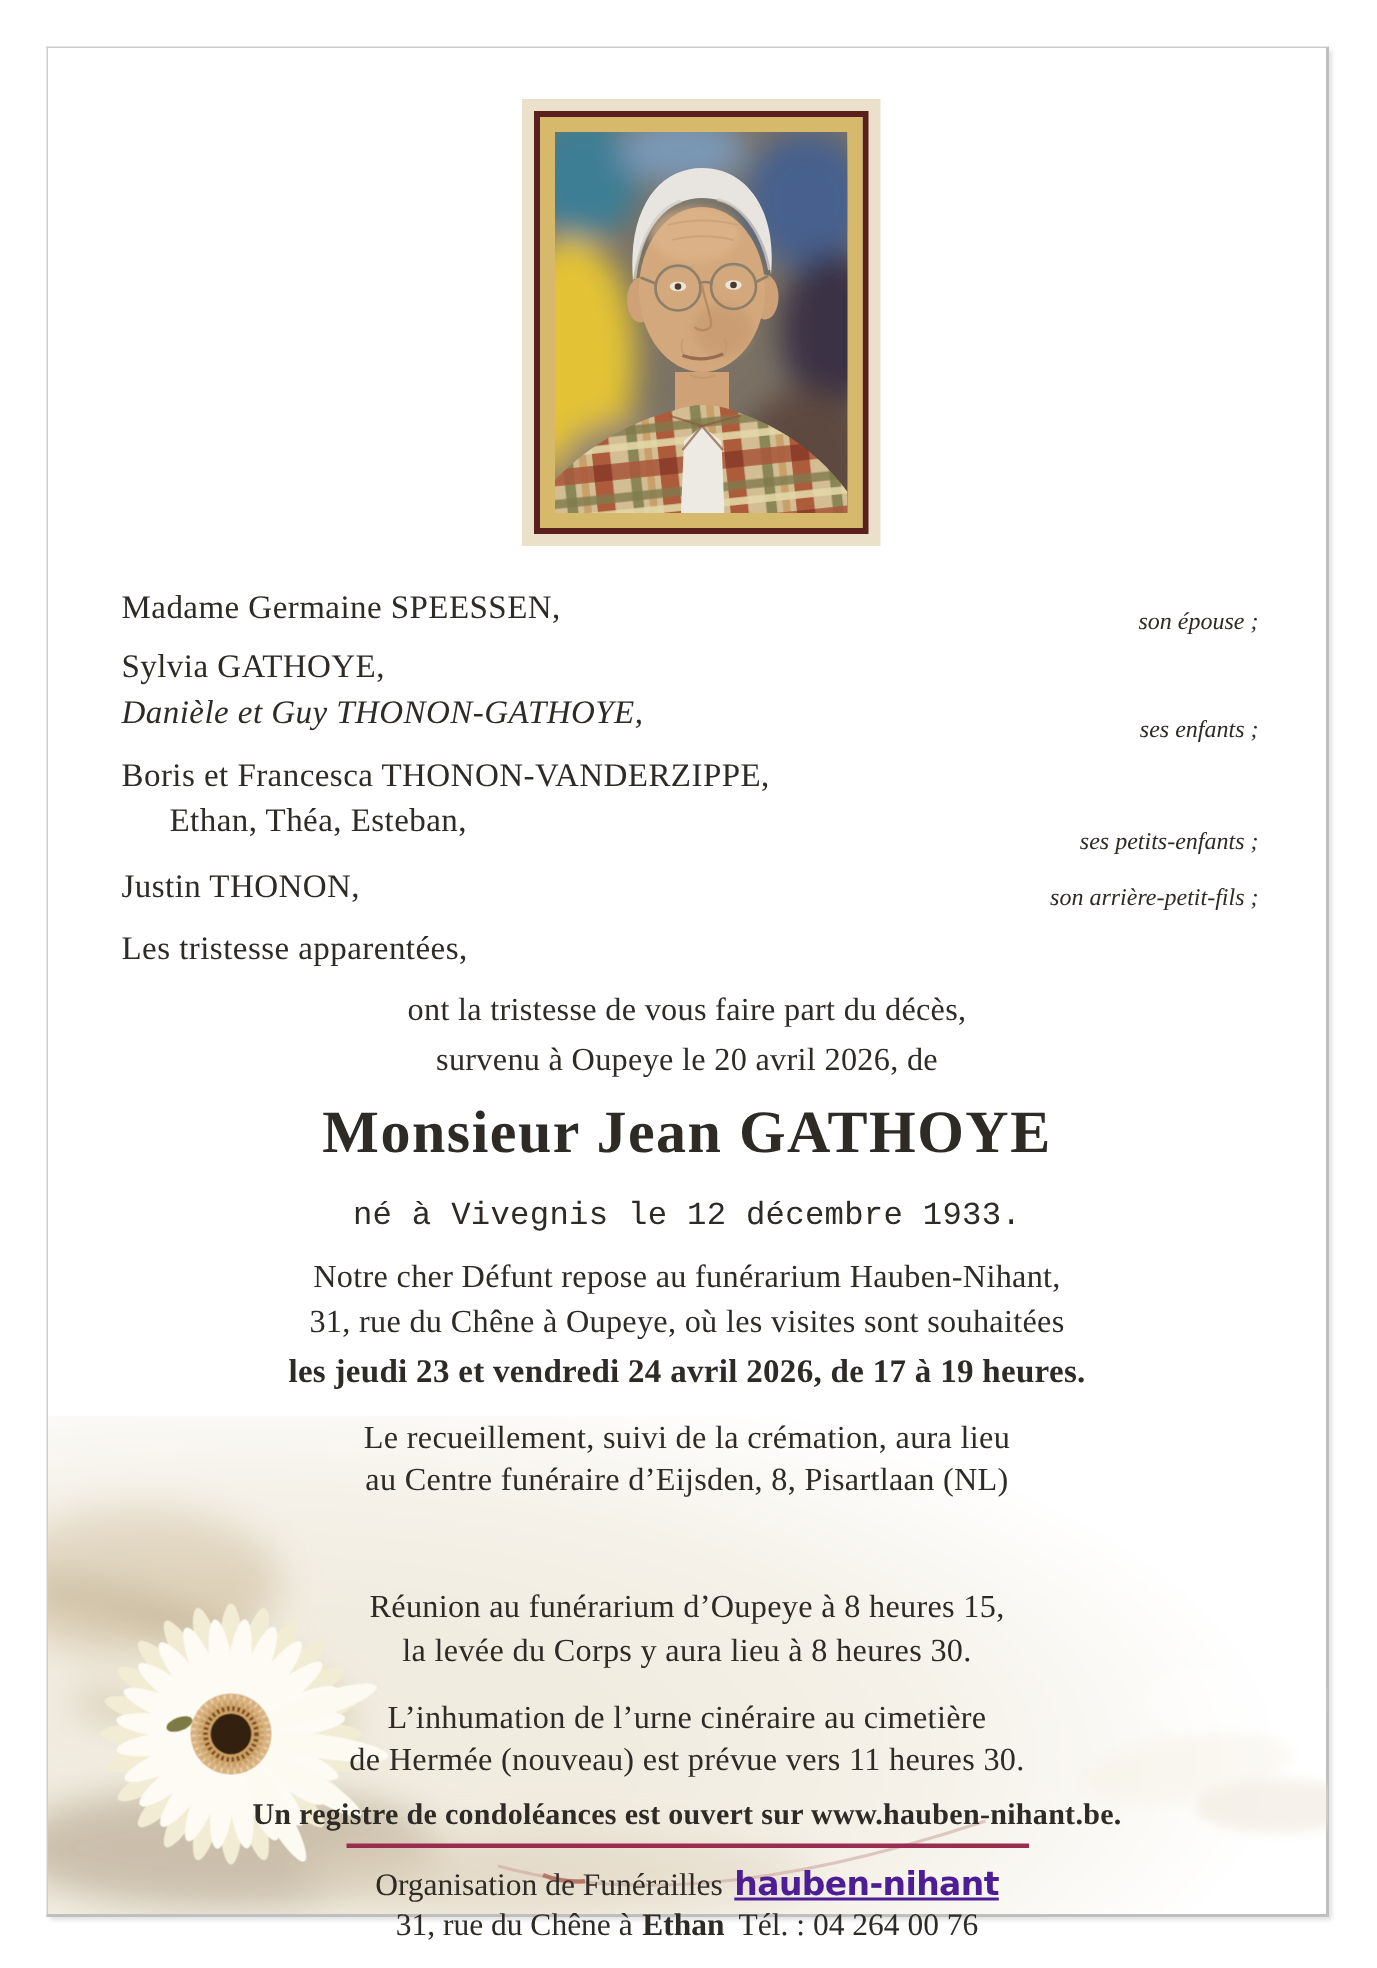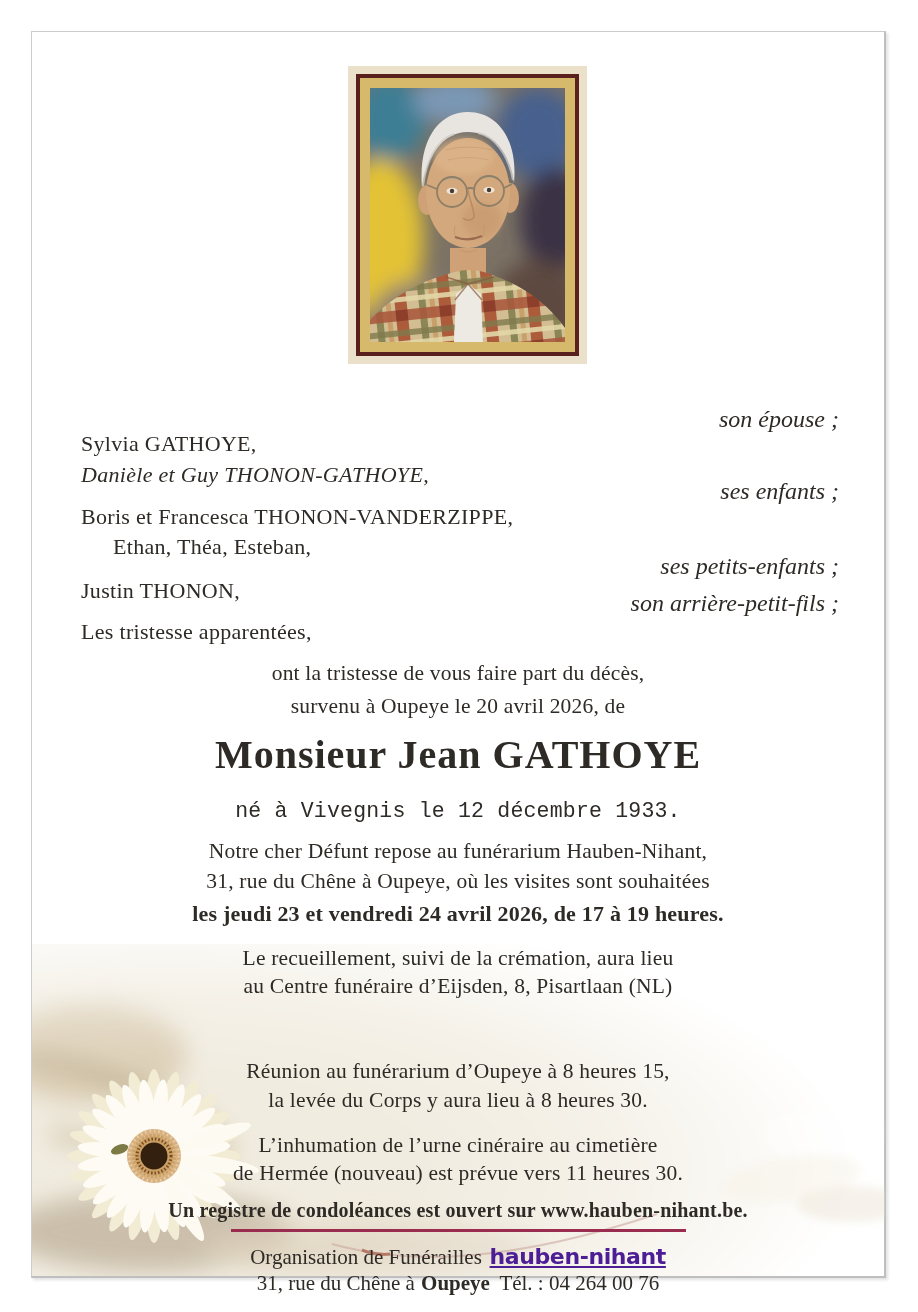--- a/index.html
+++ b/index.html
@@ -7,21 +7,21 @@
        font-family:"Liberation Serif","DejaVu Serif",serif;color:#2e2a26;}
   .page{position:absolute;left:31px;top:31px;width:855px;height:1247px;
         background:#ffffff;border:1px solid #cccccc;border-right:2px solid #bfbfbf;
         border-bottom:2px solid #bfbfbf;box-sizing:border-box;
         box-shadow:2px 2px 3px rgba(0,0,0,0.12);}
   .abs{position:absolute;}
   .ctr{left:0;width:100%;text-align:center;}
   .body-line{font-size:21.5px;letter-spacing:.2px;}
   .bold-line{font-size:22px;font-weight:bold;letter-spacing:.2px;}
   .name-line{font-size:22px;letter-spacing:.3px;white-space:nowrap;}
-  .rel-line{font-size:24px;font-style:italic;text-align:right;right:45px;white-space:nowrap;}
+  .rel-line{font-size:16px;font-style:italic;text-align:right;right:45px;white-space:nowrap;}
   .deceased{font-size:40px;font-weight:bold;letter-spacing:1px;}
   .small-line{font-size:20px;letter-spacing:.2px;}
   .divider{height:3px;}
   .footer-line{font-size:21px;}
   .brand{font-family:"DejaVu Sans",sans-serif;font-weight:bold;font-size:22px;
          letter-spacing:-0.4px;margin-left:.35em;}
   .f-city{font-weight:bold;margin:0 .45em 0 .30em;}
   .photo-frame{left:316px;top:34px;width:239px;height:298px;background:#ebe1ca;
                padding:8px;box-sizing:border-box;}
   .photo-frame-mid{width:100%;height:100%;border:4px solid #5a201d;box-sizing:border-box;}
@@ -214,20 +214,21 @@
             <path d="M85,138 Q83,145 87,151" stroke="#c09570" stroke-width="1.2" fill="none" opacity="0.7"></path>
             <path d="M113,137 Q116,144 112,150" stroke="#c09570" stroke-width="1.2" fill="none" opacity="0.7"></path>
             <path d="M85,149 Q98,154 112,148" stroke="#9a6a52" stroke-width="2.2" fill="none"></path>
             <path d="M90,162 Q98,166 107,162" stroke="#c2946a" stroke-width="1.3" fill="none" opacity="0.7"></path>
           </g>
         </svg>
       </div>
     </div>
   </div>
 
+  <div class="abs name-line" style="left:49px;top:360px;">Madame Germaine SPEESSEN,</div>
   <div class="abs name-line" style="left:49px;top:399px;">Sylvia GATHOYE,</div>
   <div class="abs name-line" style="left:49px;top:430px;font-style:italic;">Danièle et Guy THONON-GATHOYE,</div>
   <div class="abs name-line" style="left:49px;top:472px;">Boris et Francesca THONON-VANDERZIPPE,</div>
   <div class="abs name-line" style="left:81px;top:502px;">Ethan, Théa, Esteban,</div>
   <div class="abs name-line" style="left:49px;top:546px;">Justin THONON,</div>
   <div class="abs name-line" style="left:49px;top:587px;">Les tristesse apparentées,</div>
 
   <div class="abs rel-line" style="top:374px;">son épouse ;</div>
   <div class="abs rel-line" style="top:446px;">ses enfants ;</div>
   <div class="abs rel-line" style="top:521px;">ses petits-enfants ;</div>
@@ -251,16 +252,16 @@
   <div class="abs ctr body-line" style="top:1101px;">L’inhumation de l’urne cinéraire au cimetière</div>
   <div class="abs ctr body-line" style="top:1129px;">de Hermée (nouveau) est prévue vers 11 heures 30.</div>
 
   <div class="abs ctr small-line" style="top:1167px;font-weight:bold;">Un registre de condoléances est ouvert sur www.hauben-nihant.be.</div>
 
   <div class="abs divider" style="top:1197px;left:199px;width:455px;background:#9a2c50;"></div>
   <div class="abs ctr footer-line" style="top:1212px;">
     <span>Organisation de Funérailles</span><span class="brand" style="color:#4c1d95;text-decoration:underline;">hauben-nihant</span>
   </div>
   <div class="abs ctr footer-line" style="top:1239px;">
-    <span>31, rue du Chêne à</span><span class="f-city">Oupeye</span><span>Tél. : 04 264 00 76</span>
+    <span>31, rue du Chêne à</span><span class="f-city">Ethan</span><span>Tél. : 04 264 00 76</span>
   </div>
 
 </div>
 
 </body></html>

